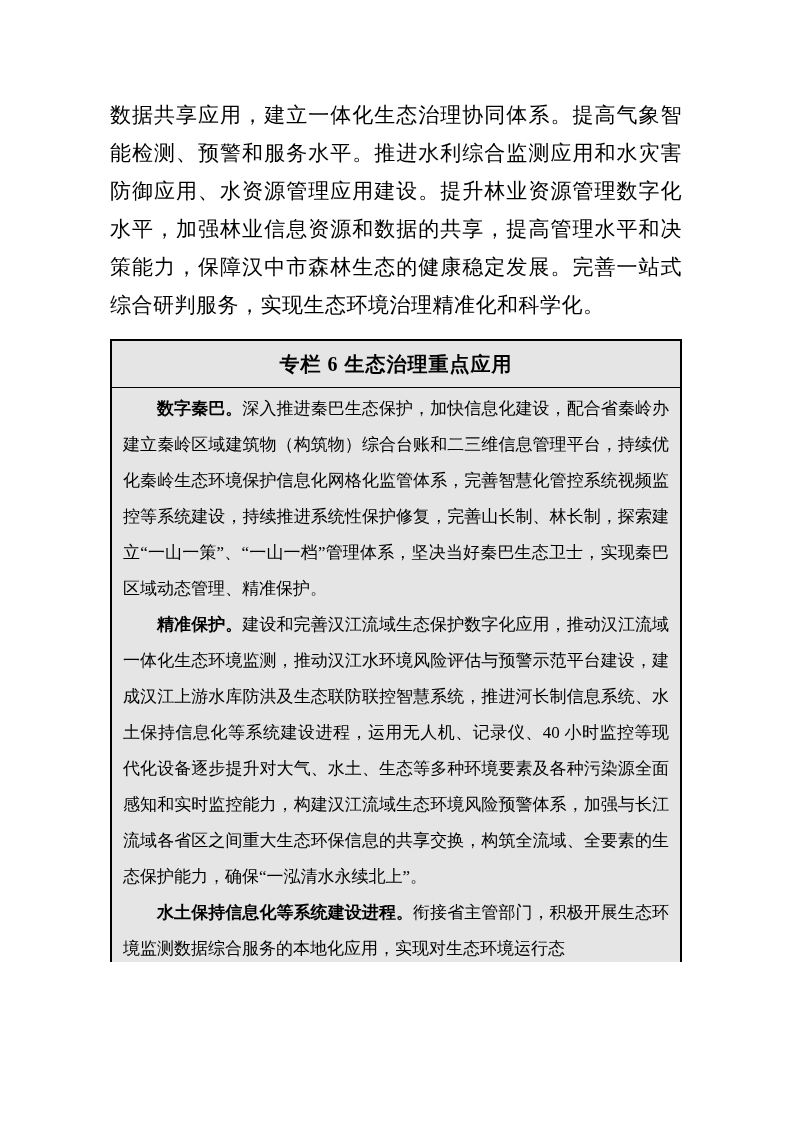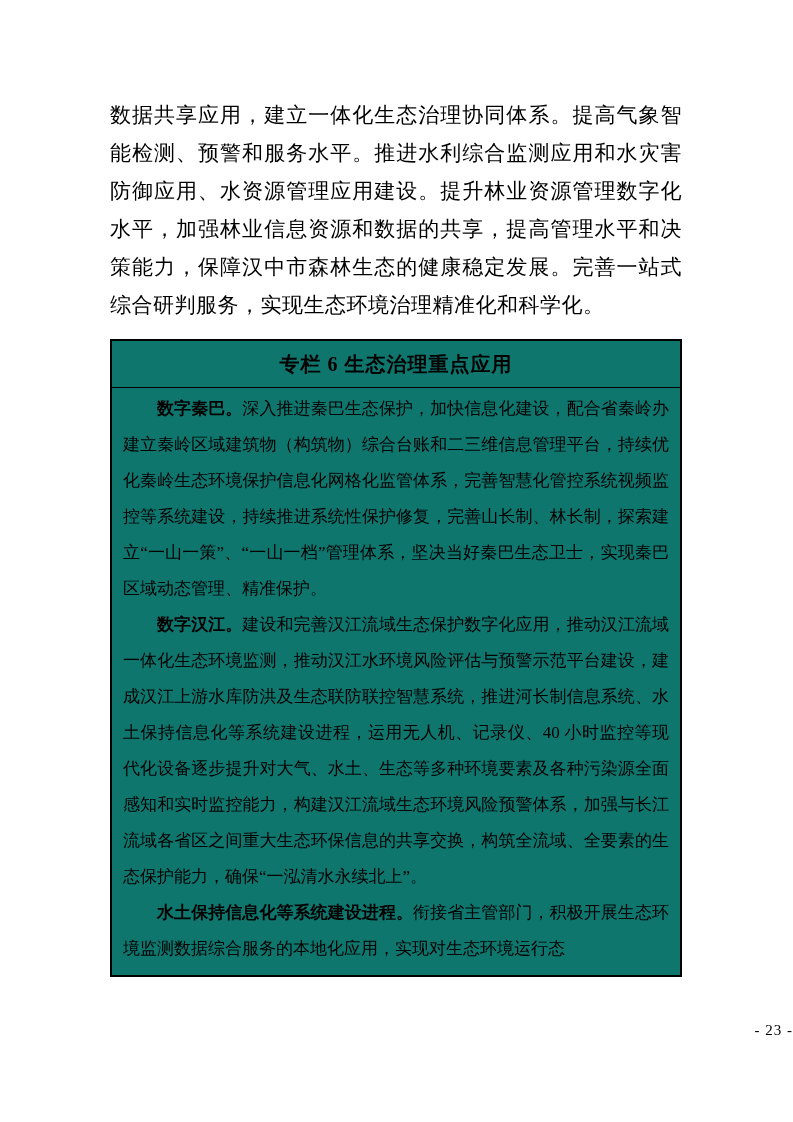--- a/index.html
+++ b/index.html
@@ -3,21 +3,21 @@
 <meta charset="utf-8">
 <style>
   html, body {
     margin: 0;
     padding: 0;
     background: #ffffff;
   }
   .page {
     position: relative;
     width: 793px;
-    height: 1122px;
+    height: 962px;
     background: #ffffff;
     color: #000000;
     font-family: "Liberation Serif", "DejaVu Serif", serif;
     overflow: hidden;
     margin: 0 auto;
   }
   .content {
     position: absolute;
     left: 110px;
     top: 96px;
@@ -27,21 +27,21 @@
     margin: 0;
     font-size: 21px;
     line-height: 38px;
     text-align: justify;
     text-justify: inter-character;
     letter-spacing: 0.5px;
   }
   .callout-box {
     margin-top: 15px;
     border: 2px solid #000000;
-    background: #0f766e;
+    background: #e5e5e5;
   }
   .box-title {
     border-bottom: 1px solid #000000;
     text-align: center;
     font-weight: bold;
     font-size: 20px;
     padding: 10px 0 9px 0;
     letter-spacing: 1px;
   }
   .box-body {
@@ -75,21 +75,21 @@
   <div class="content">
 
     <p class="body-paragraph">数据共享应用，建立一体化生态治理协同体系。提高气象智能检测、预警和服务水平。推进水利综合监测应用和水灾害防御应用、水资源管理应用建设。提升林业资源管理数字化水平，加强林业信息资源和数据的共享，提高管理水平和决策能力，保障汉中市森林生态的健康稳定发展。完善一站式综合研判服务，实现生态环境治理精准化和科学化。</p>
 
     <div class="callout-box">
       <div class="box-title">专栏 6 生态治理重点应用</div>
       <div class="box-body">
 
         <p class="box-para"><span class="lead">数字秦巴。</span><span>深入推进秦巴生态保护，加快信息化建设，配合省秦岭办建立秦岭区域建筑物（构筑物）综合台账和二三维信息管理平台，持续优化秦岭生态环境保护信息化网格化监管体系，完善智慧化管控系统视频监控等系统建设，持续推进系统性保护修复，完善山长制、林长制，探索建立“一山一策”、“一山一档”管理体系，坚决当好秦巴生态卫士，实现秦巴区域动态管理、精准保护。</span></p>
 
-        <p class="box-para"><span class="lead">数字汉江。</span><span>建设和完善汉江流域生态保护数字化应用，推动汉江流域一体化生态环境监测，推动汉江水环境风险评估与预警示范平台建设，建成汉江上游水库防洪及生态联防联控智慧系统，推进河长制信息系统、水土保持信息化等系统建设进程，运用无人机、记录仪、40 小时监控等现代化设备逐步提升对大气、水土、生态等多种环境要素及各种污染源全面感知和实时监控能力，构建汉江流域生态环境风险预警体系，加强与长江流域各省区之间重大生态环保信息的共享交换，构筑全流域、全要素的生态保护能力，确保“一泓清水永续北上”。</span></p>
+        <p class="box-para"><span class="lead">精准保护。</span><span>建设和完善汉江流域生态保护数字化应用，推动汉江流域一体化生态环境监测，推动汉江水环境风险评估与预警示范平台建设，建成汉江上游水库防洪及生态联防联控智慧系统，推进河长制信息系统、水土保持信息化等系统建设进程，运用无人机、记录仪、40 小时监控等现代化设备逐步提升对大气、水土、生态等多种环境要素及各种污染源全面感知和实时监控能力，构建汉江流域生态环境风险预警体系，加强与长江流域各省区之间重大生态环保信息的共享交换，构筑全流域、全要素的生态保护能力，确保“一泓清水永续北上”。</span></p>
 
         <p class="box-para"><span class="lead">水土保持信息化等系统建设进程。</span><span>衔接省主管部门，积极开展生态环境监测数据综合服务的本地化应用，实现对生态环境运行态</span></p>
 
       </div>
     </div>
   </div>
 
   <div class="page-number">- 23 -</div>
 </div>
 

